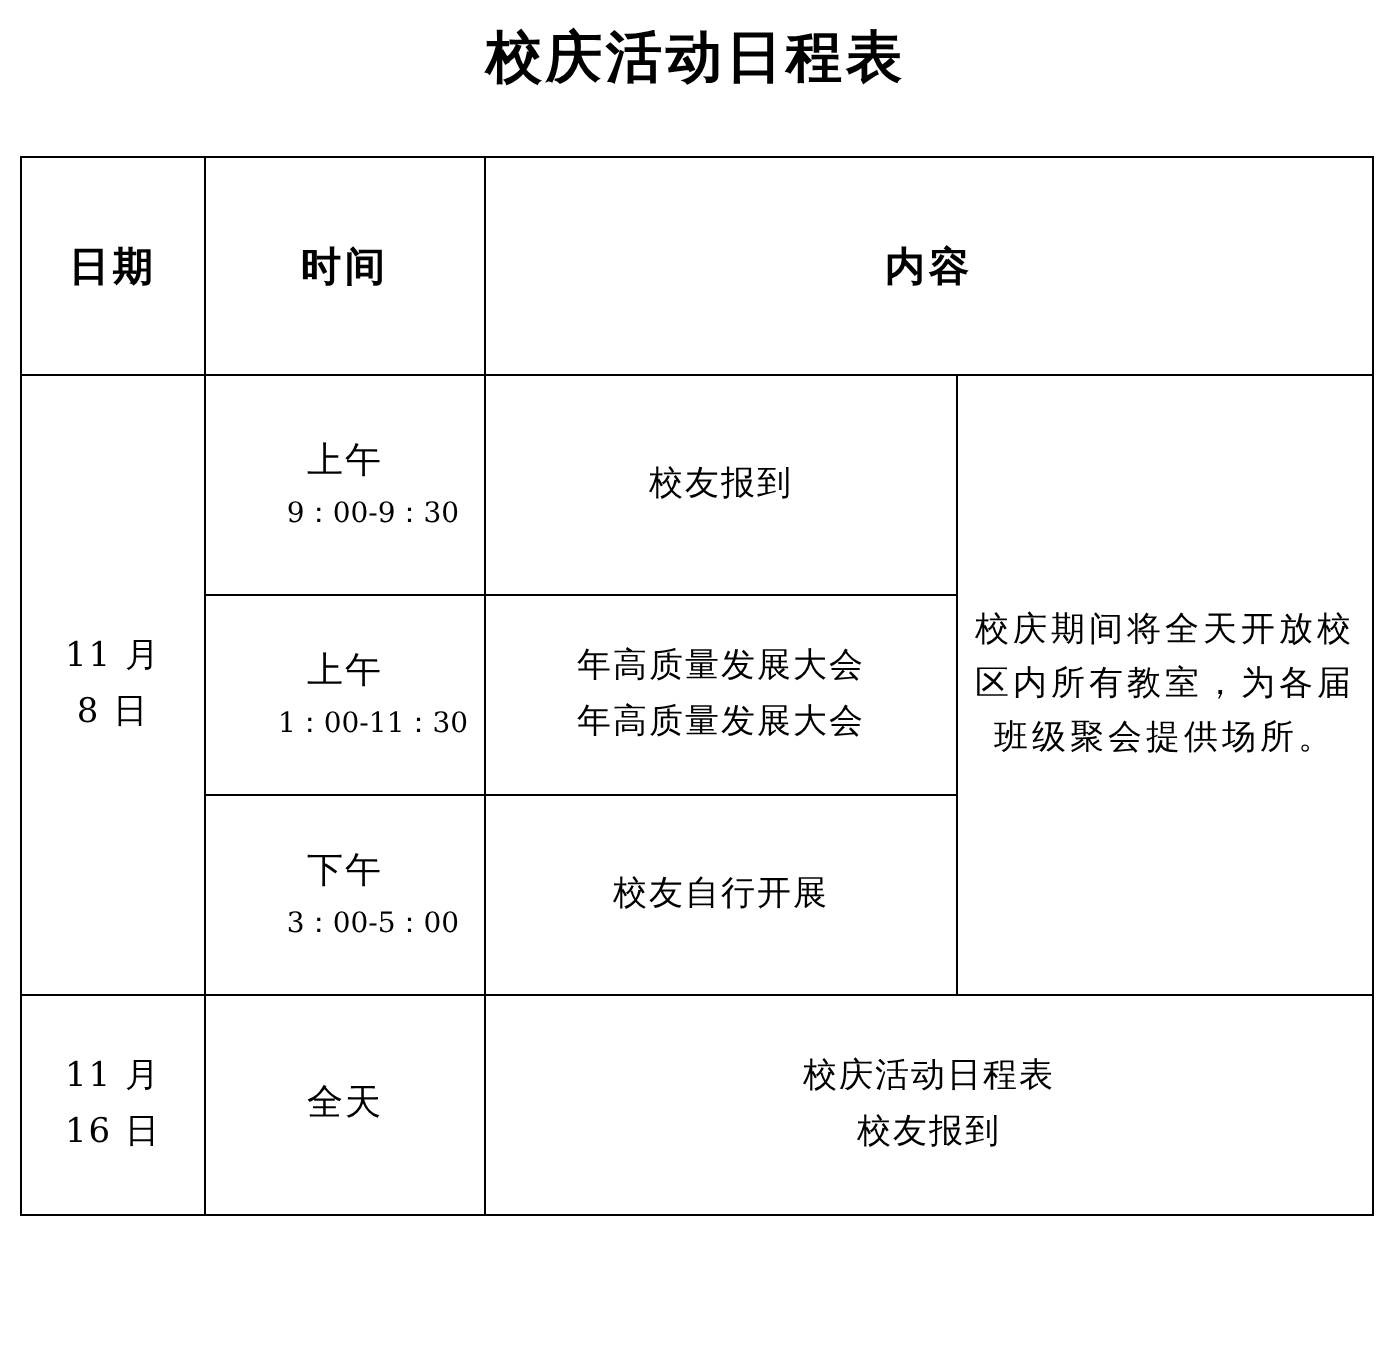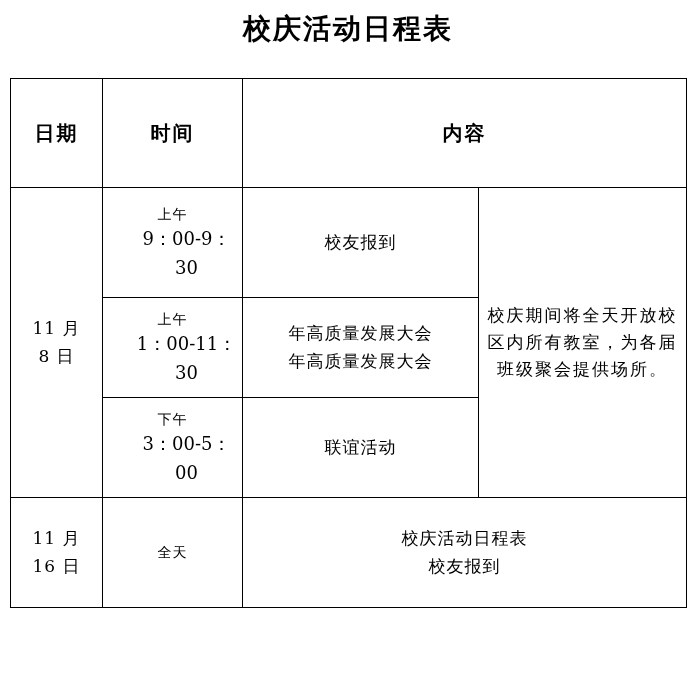--- a/index.html
+++ b/index.html
@@ -54,26 +54,26 @@
   .col-time { width: 140px; }
   .col-content { width: 236px; }
   .col-note { width: 208px; }
 
   td.date-cell {
     font-size: 18px;
     letter-spacing: 1px;
   }
   td.time-cell .t-label {
     display: block;
-    font-size: 14px;
+    font-size: 18px;
     letter-spacing: 1px;
   }
   td.time-cell .t-range {
     display: block;
-    font-size: 18px;
+    font-size: 14px;
     letter-spacing: 0px;
     margin-left: 28px;
   }
   td.content-cell {
     font-size: 19px;
     letter-spacing: 1px;
     padding-left: 10px;
     padding-right: 10px;
   }
   td.note-cell {
@@ -131,21 +131,21 @@
           <span>年高质量发展大会</span><br>
           <span>年高质量发展大会</span>
         </td>
       </tr>
 
       <tr class="row-mid">
         <td class="time-cell">
           <span class="t-label">下午</span>
           <span class="t-range">3：00-5：00</span>
         </td>
-        <td class="content-cell">联谊活动</td>
+        <td class="content-cell">校友自行开展</td>
       </tr>
 
       <tr class="row-last">
         <td class="date-cell">
           <span>11 月</span><br>
           <span>16 日</span>
         </td>
         <td class="time-cell">
           <span class="t-label">全天</span>
         </td>

